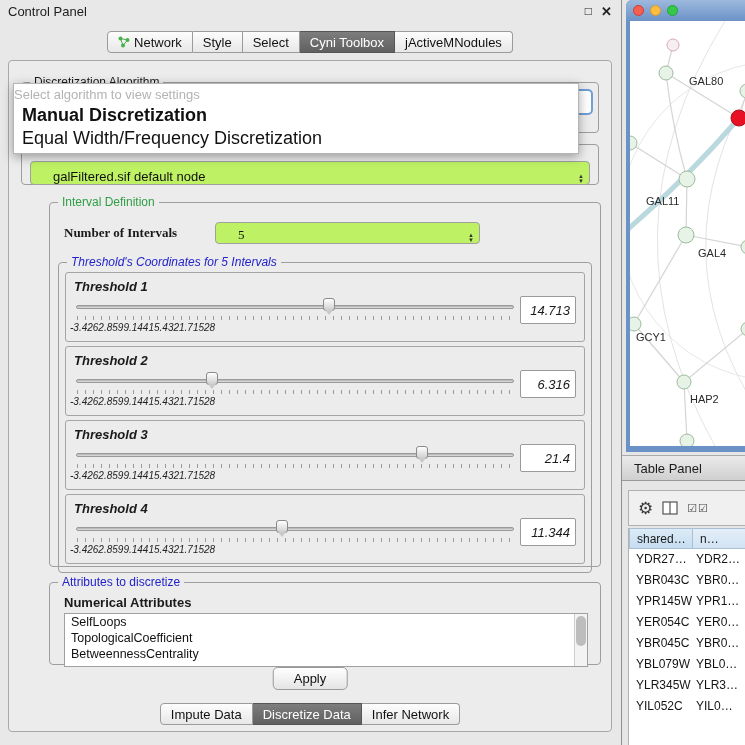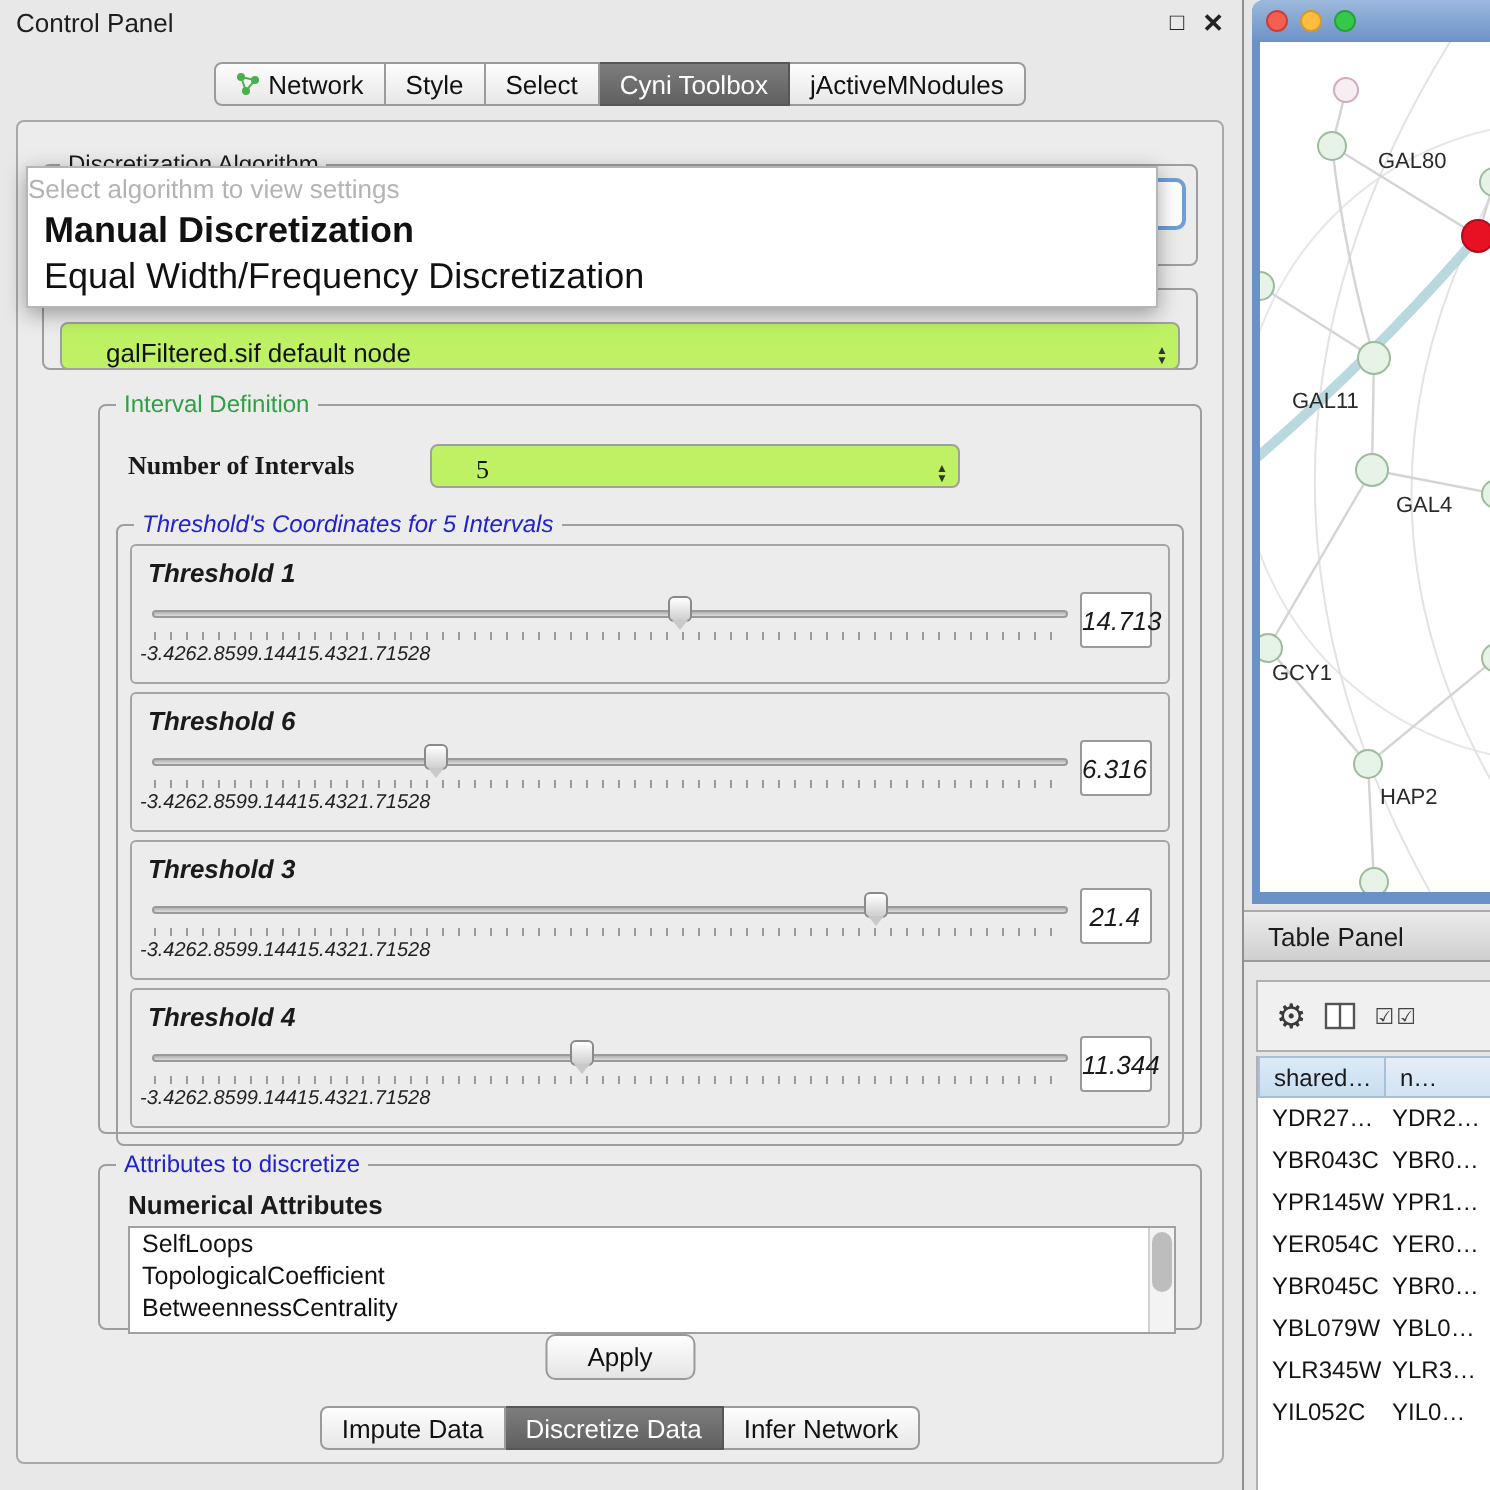--- a/index.html
+++ b/index.html
@@ -67,21 +67,21 @@
   .sl-track { position:absolute; left:0; right:0; top:9px; height:4px; background:#d8d8d8;
               border:1px solid #9a9a9a; border-radius:2px; box-shadow:inset 0 1px 1px rgba(0,0,0,.15); }
   .sl-thumb { position:absolute; top:2px; width:12px; height:13px; margin-left:-6px;
               background:linear-gradient(#ffffff,#cfcfcf); border:1px solid #8a8a8a; border-radius:3px; }
   .sl-thumb::after { content:""; position:absolute; left:1px; top:11px; border-left:4px solid transparent;
               border-right:4px solid transparent; border-top:5px solid #c9c9c9; }
   .sl-ticks { position:absolute; left:1px; right:1px; top:20px; height:4px;
               background:repeating-linear-gradient(to right,#9a9a9a 0 1px,transparent 1px 8px); }
   .sl-labels { position:absolute; left:-6px; right:-8px; top:26px; display:flex;
                justify-content:flex-start; font-size:10px; color:#222; }
-  .thr-value { width:36px; height:28px; background:#fff; border:1px solid #9a9a9a; border-radius:2px;
+  .thr-value { width:56px; height:28px; background:#fff; border:1px solid #9a9a9a; border-radius:2px;
                font-size:13px; text-align:right; padding:6px 5px 0 0; }
 
   .attr-box { left:40px; top:514px; width:552px; height:90px; }
   .attr-box > legend { color:#2222cc; }
   .attr-title { position:absolute; left:14px; top:6px; font-size:13px; font-weight:bold; }
   .listbox { position:absolute; left:14px; right:12px; top:24px; height:54px; background:#fff;
              border:1px solid #a0a0a0; overflow:hidden; }
   .list-item { font-size:12.5px; padding:1px 6px; color:#111; }
   .list-scrollbar { position:absolute; right:0; top:0; bottom:0; width:13px; background:#f3f3f3;
                     border-left:1px solid #cfcfcf; }
@@ -219,21 +219,21 @@
                   <span>15.43</span>
                   <span>21.715</span>
                   <span>28</span>
                 </div>
               </div>
               <div class="thr-value">14.713</div>
             </div>
           </div>
 
           <div class="thr-panel">
-            <div class="thr-label">Threshold 6</div>
+            <div class="thr-label">Threshold 2</div>
             <div class="thr-row">
               <div class="slider">
                 <div class="sl-track"></div>
                 <div class="sl-thumb" style="left: 31%;"></div>
                 <div class="sl-ticks"></div>
                 <div class="sl-labels">
                   <span>-3.426</span>
                   <span>2.859</span>
                   <span>9.144</span>
                   <span>15.43</span>

